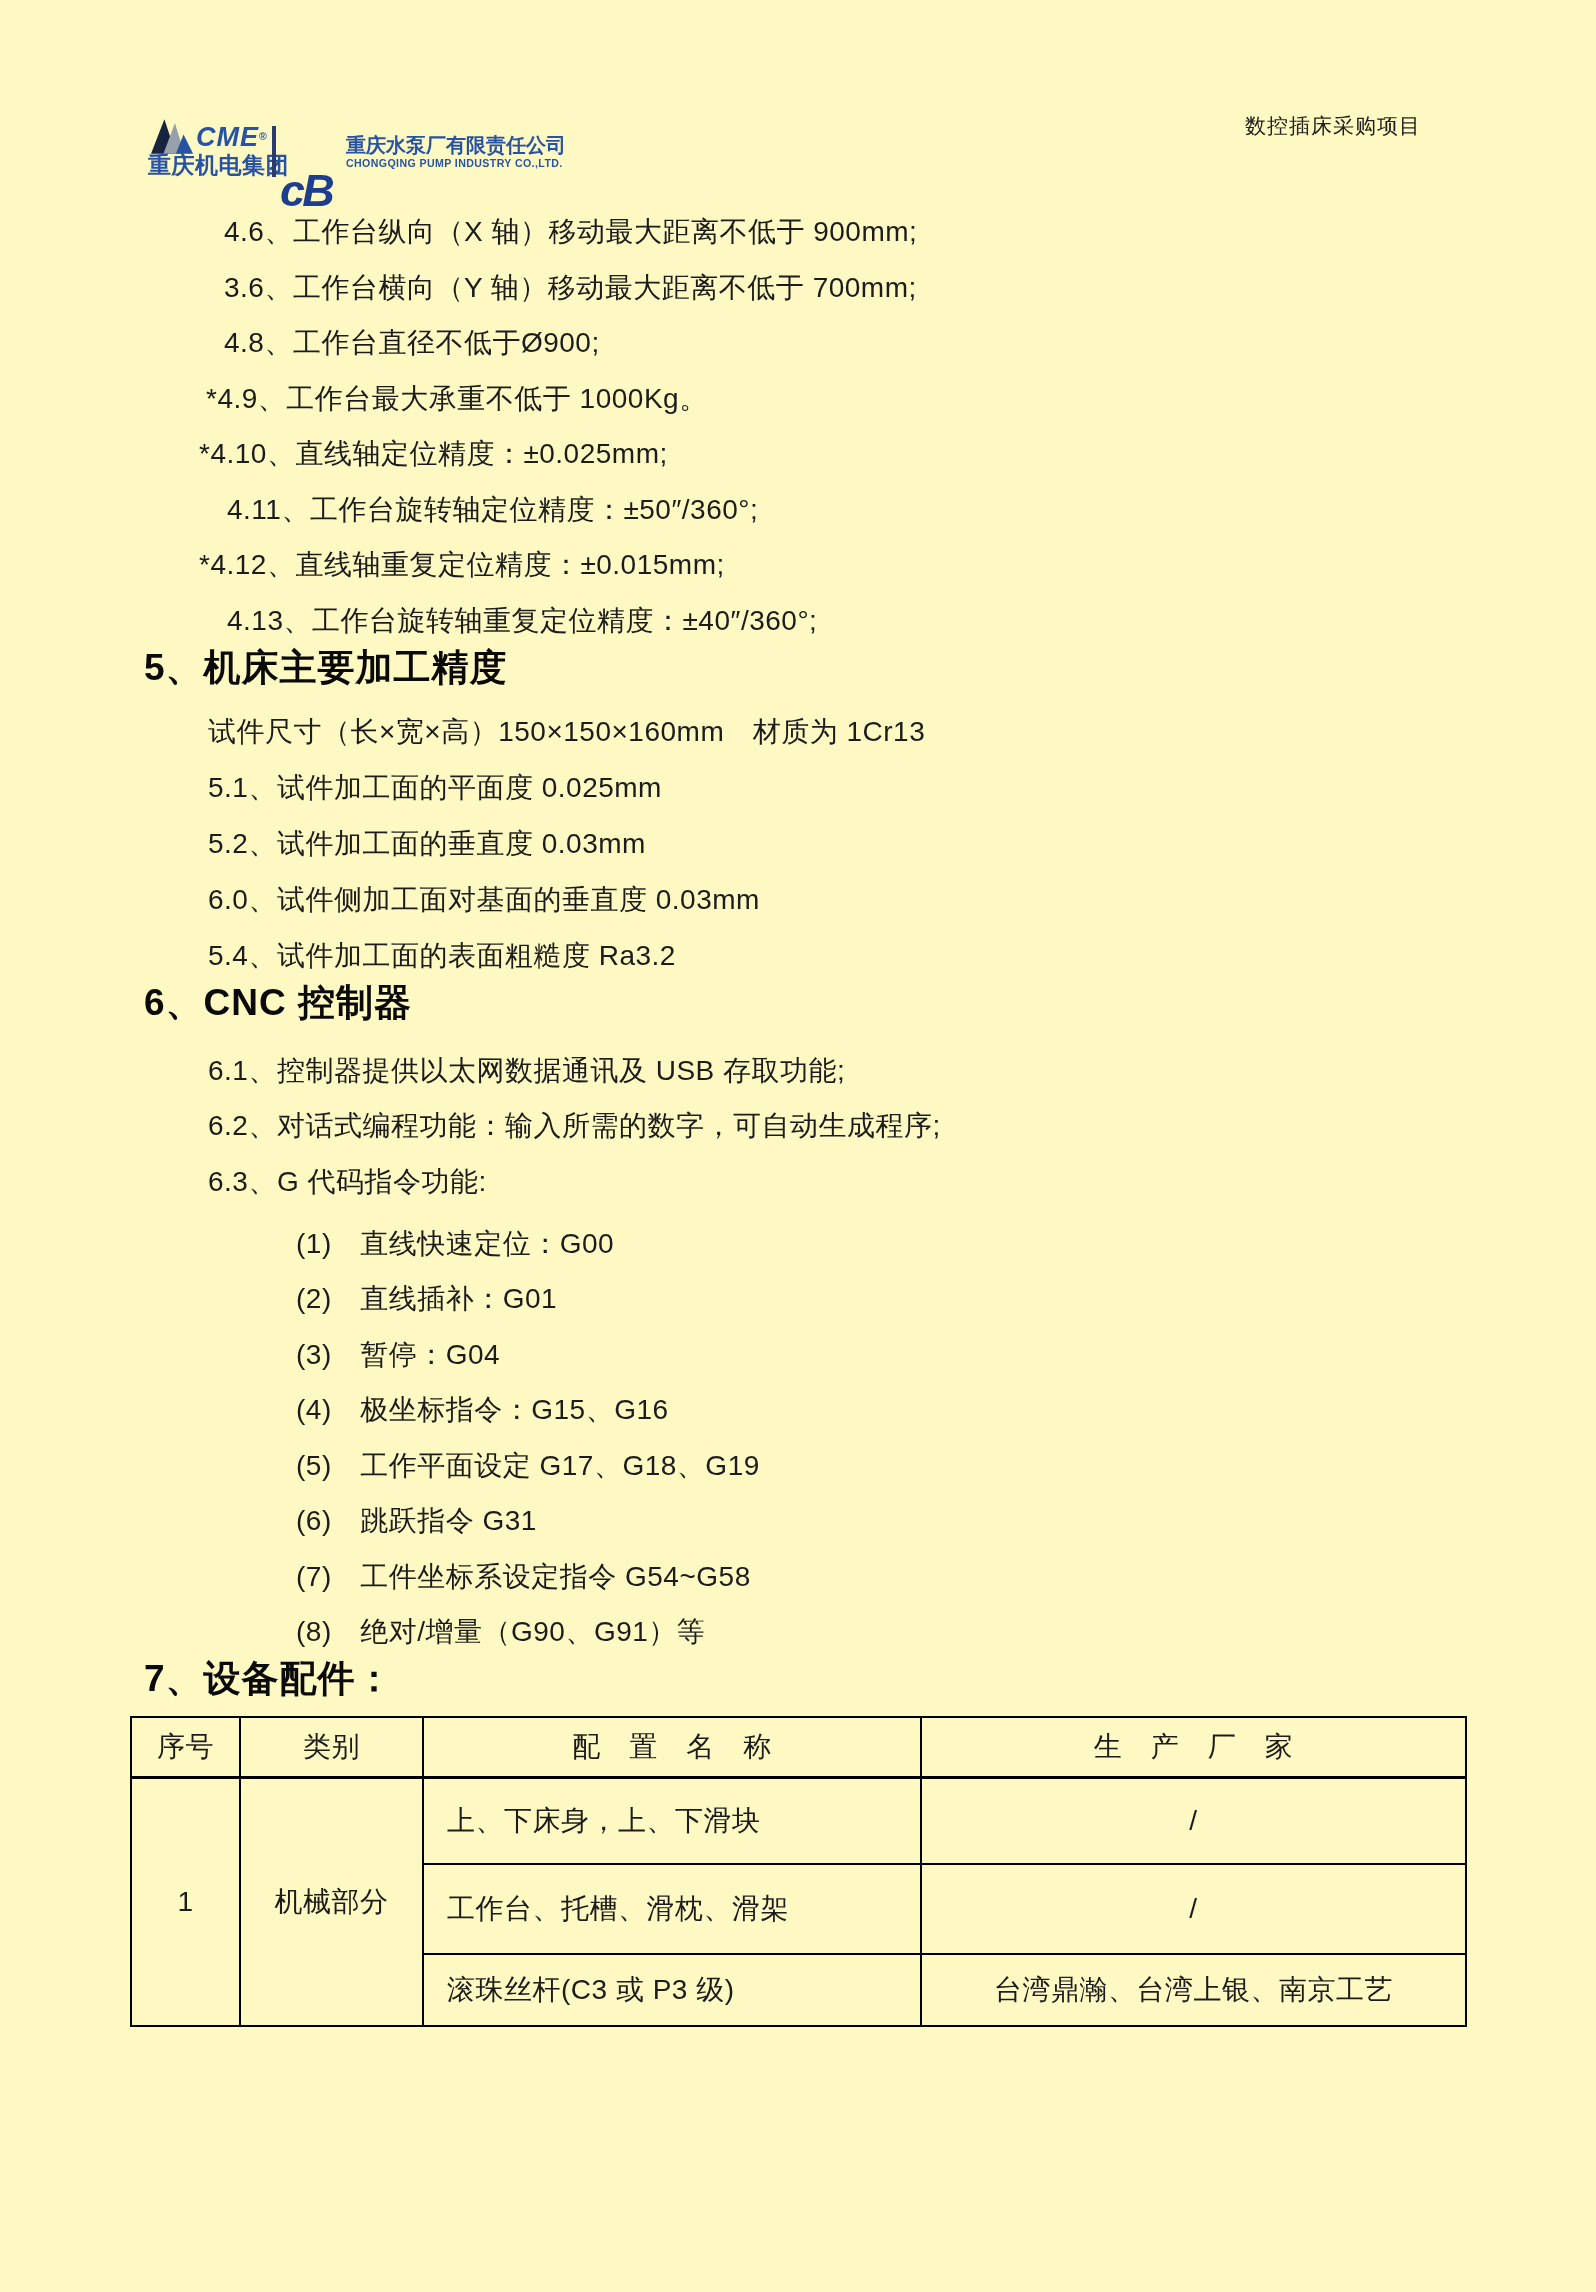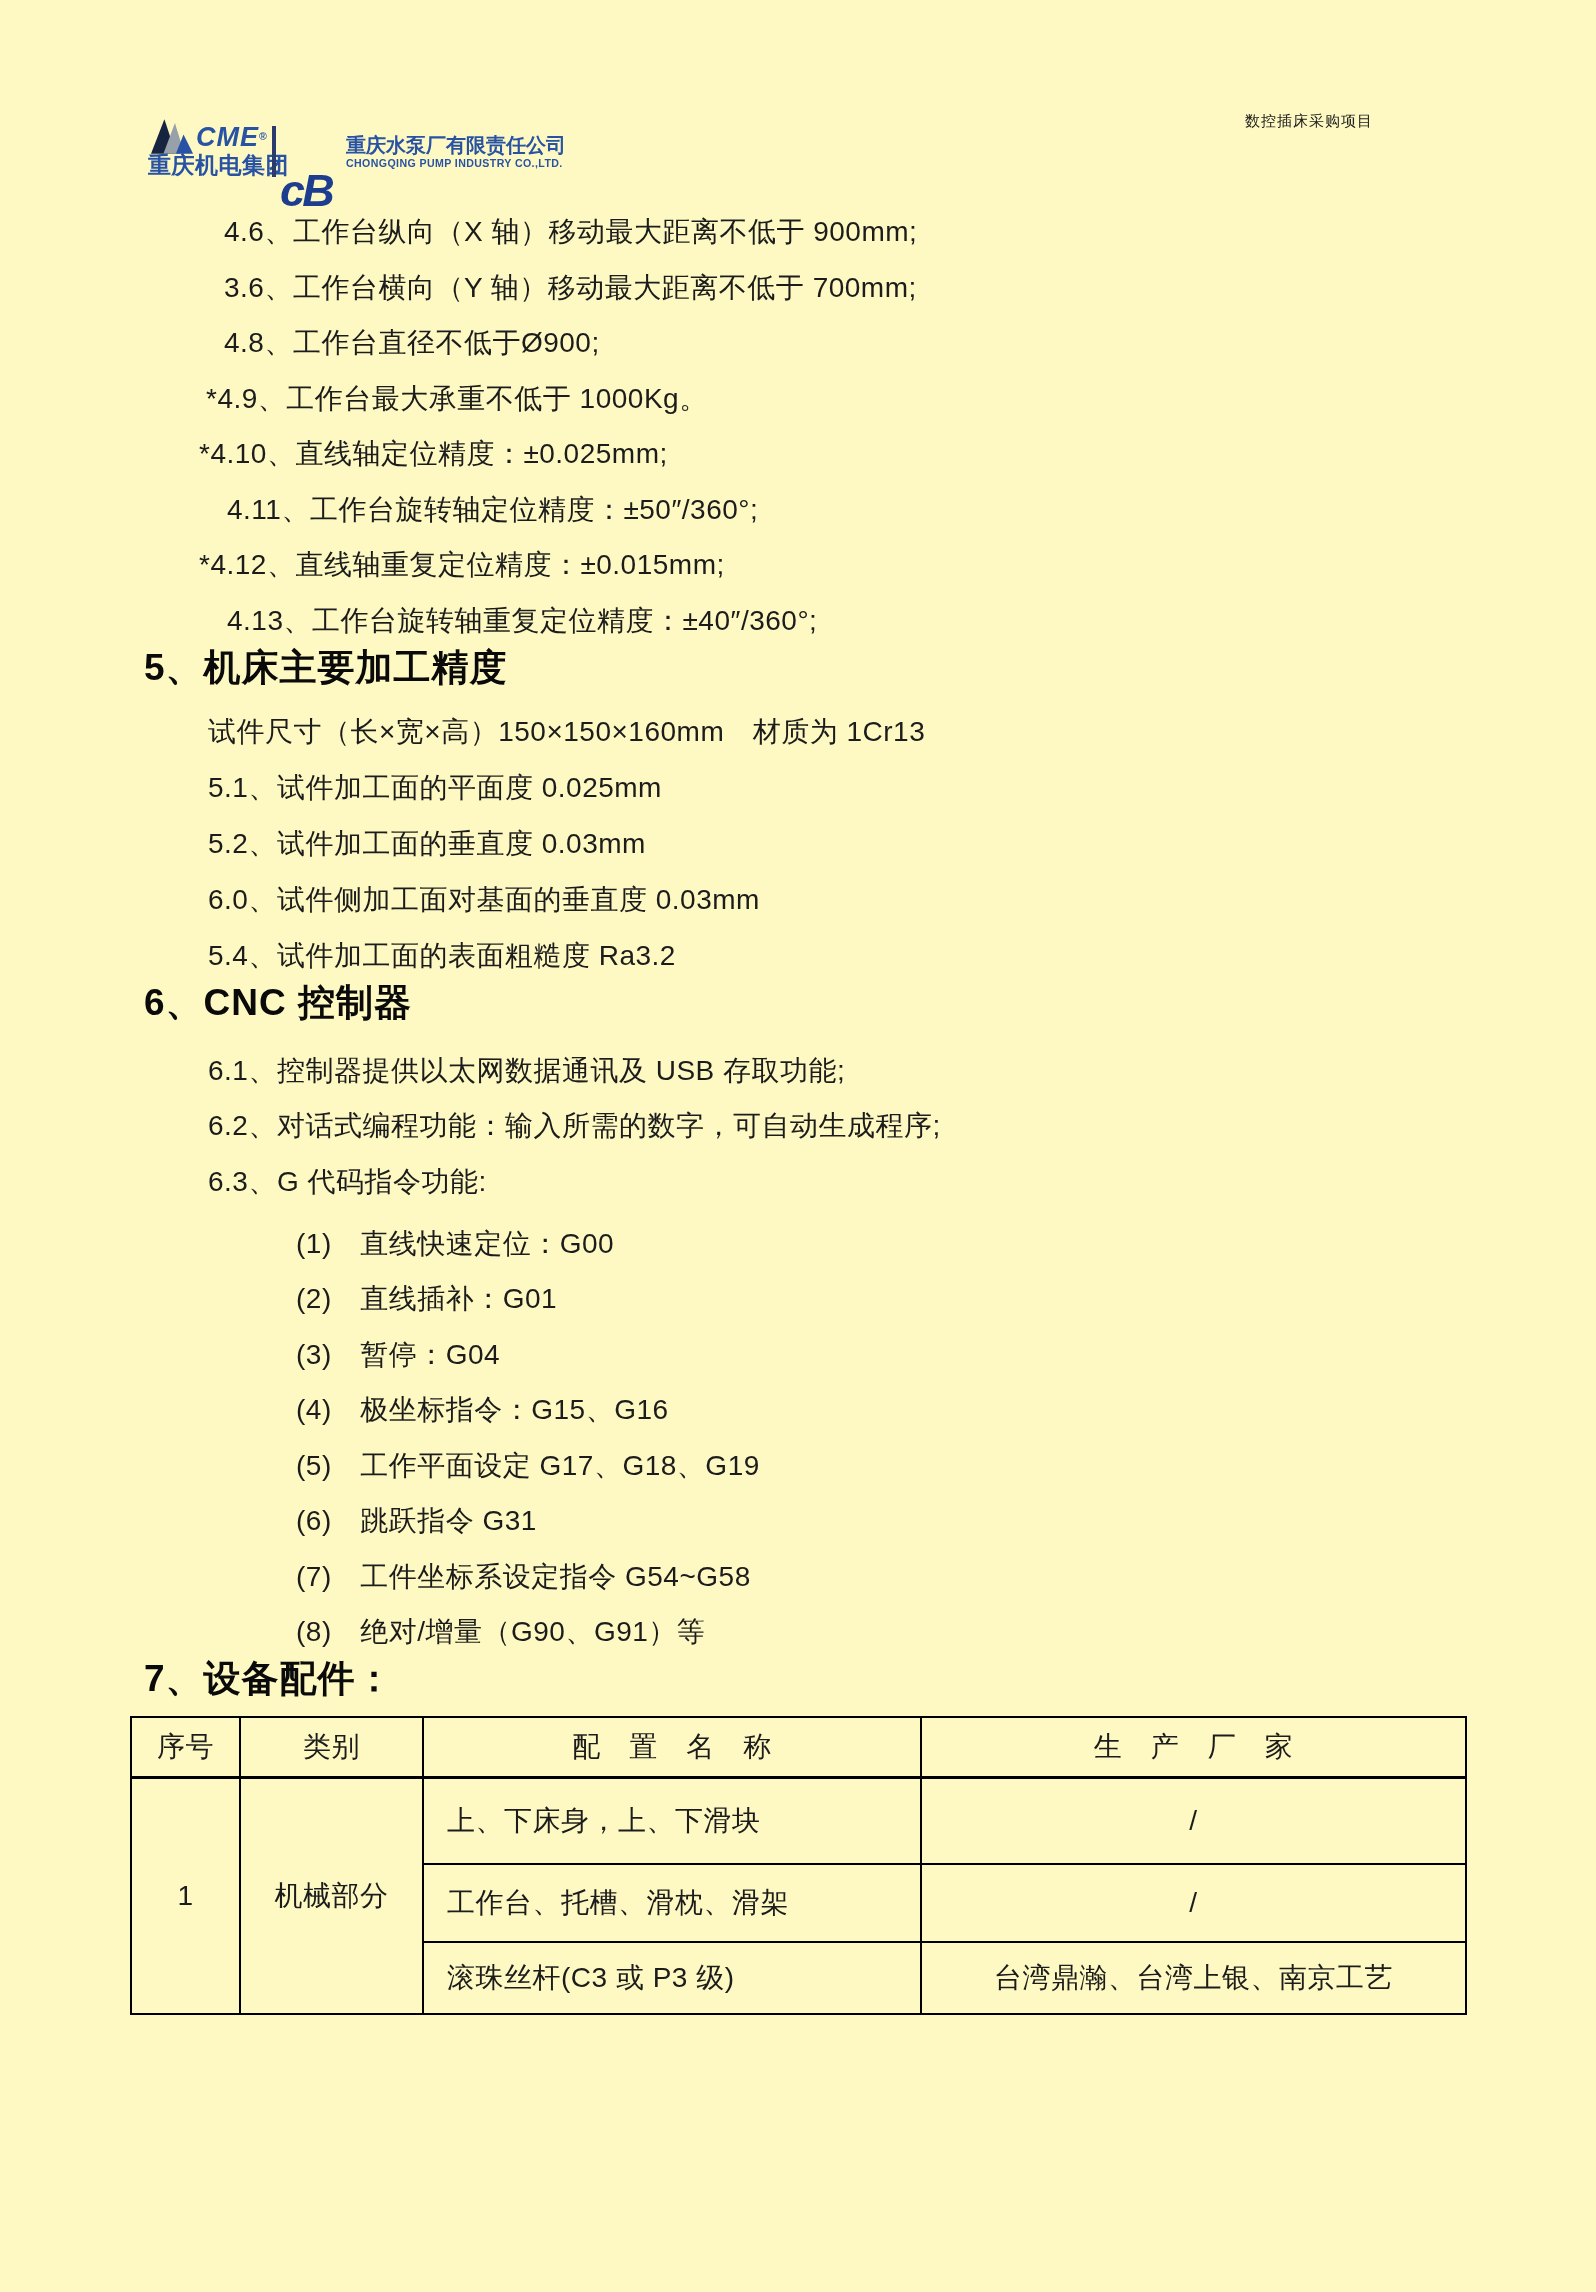--- a/index.html
+++ b/index.html
@@ -16,21 +16,21 @@
   .cme-reg{font-size:10.6px;font-style:normal;vertical-align:5.8px;}
   .cme-group{position:absolute;left:148px;top:150px;font-size:23px;font-weight:bold;
     color:#2853a4;letter-spacing:0.5px;white-space:nowrap;}
   .logo-divider{position:absolute;left:272px;top:126px;width:3.9px;height:51px;background:#2a3c6e;}
   .pump-mono{position:absolute;left:280px;top:127px;font-size:45px;font-weight:bold;
     font-style:italic;color:#1d3e8f;letter-spacing:-2.9px;line-height:48px;white-space:nowrap;margin-top:40px;}
   .pump-cn{position:absolute;left:346px;top:132px;font-size:20px;font-weight:bold;
     color:#2853a4;letter-spacing:0;white-space:nowrap;}
   .pump-en{position:absolute;left:346px;top:157px;font-size:10.6px;font-weight:bold;
     color:#2853a4;letter-spacing:0.4px;white-space:nowrap;}
-  .doc-title{position:absolute;left:1245px;top:112px;font-size:15px;color:#202020;
+  .doc-title{position:absolute;left:1245px;top:112px;font-size:21px;color:#202020;
     letter-spacing:1px;white-space:nowrap;}
   
   .line{position:absolute;font-size:28px;line-height:35px;white-space:nowrap;
     color:#1c1c1c;letter-spacing:0.5px;}
   .heading{font-size:37px;line-height:44px;font-weight:bold;color:#0a0a0a;letter-spacing:1px;}
   
   .acc-table{position:absolute;left:130px;top:1716px;border-collapse:collapse;
     table-layout:fixed;font-size:28px;color:#1c1c1c;}
   .acc-table th,.acc-table td{border:2.9px solid #000;font-weight:normal;
     text-align:center;vertical-align:middle;padding:0;letter-spacing:0.5px;
@@ -116,21 +116,21 @@
         <th>生　产　厂　家</th>
       </tr>
     </thead>
     <tbody>
       <tr style="height:87px">
         <td rowspan="3">1</td>
         <td rowspan="3">机械部分</td>
         <td class="name-cell">上、下床身，上、下滑块</td>
         <td>/</td>
       </tr>
-      <tr style="height:78px">
+      <tr style="height:90px">
         <td class="name-cell">工作台、托槽、滑枕、滑架</td>
         <td>/</td>
       </tr>
       <tr style="height:72px">
         <td class="name-cell">滚珠丝杆(C3 或 P3 级)</td>
         <td>台湾鼎瀚、台湾上银、南京工艺</td>
       </tr>
     </tbody>
   </table>
 

